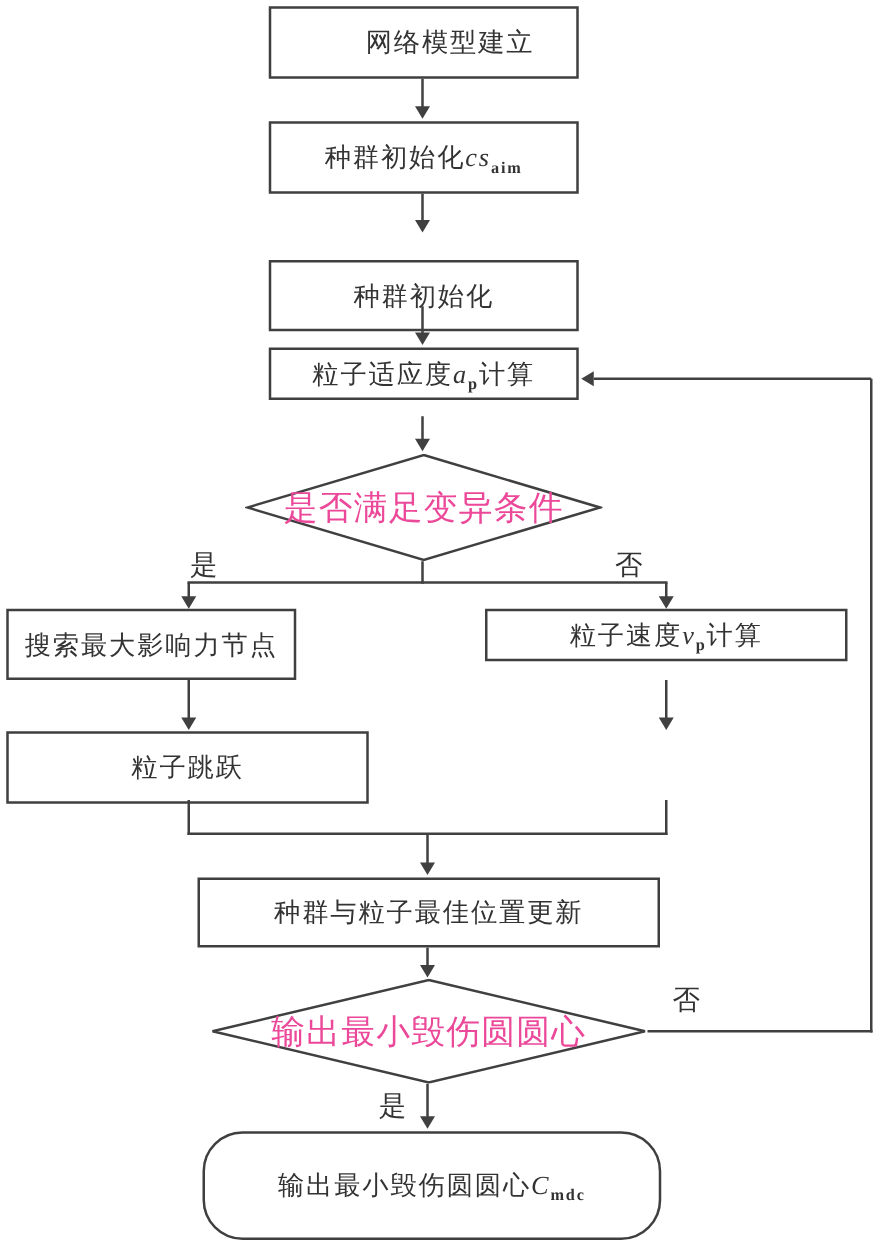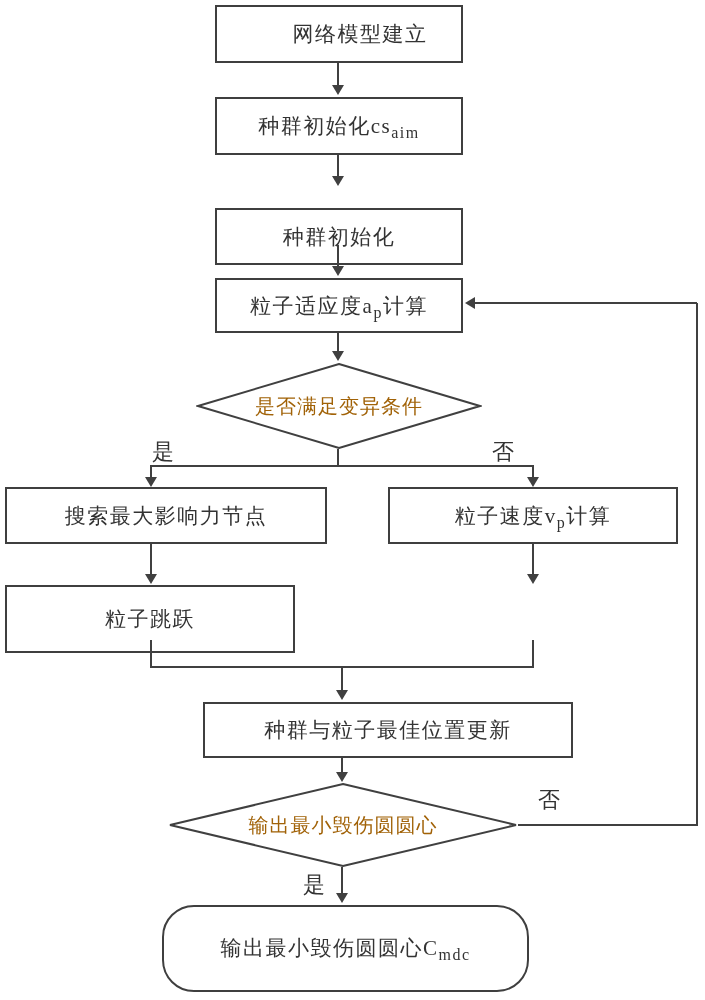--- a/index.html
+++ b/index.html
@@ -22,72 +22,72 @@
   .arrow-left{
     position:absolute;width:0;height:0;
     border-top:6px solid transparent;border-bottom:6px solid transparent;
     border-right:10px solid #404040;
   }
   .diamond{position:absolute;}
   .diamond svg{display:block;}
   .diamond .dtext{
     position:absolute;left:0;top:0;right:0;bottom:0;
     display:flex;align-items:center;justify-content:center;
-    font-size:20px;letter-spacing:1px;color:#a16207;white-space:nowrap;
+    font-size:27px;letter-spacing:1px;color:#ec4899;white-space:nowrap;
   }
   .blabel{position:absolute;font-size:22px;color:#333333;}
-  sub{font-size:16px;line-height:0;}
-  .var{}
+  sub{font-size:13px;line-height:0;font-weight:bold;}
+  .var{font-style:italic;}
   .two-line{flex-direction:column;line-height:1.55;}
 </style>
 </head>
 <body>
 
 <div class="canvas">
 
   <div class="box" style="left:215px;top:5px;width:248px;height:58px;padding-left:42px;">
     <span class="inner">网络模型建立</span>
   </div>
 
   <div class="box" style="left:215px;top:97px;width:248px;height:58px;">
     <span class="inner"><span>种群初始化</span><span class="var">cs</span><sub>aim</sub></span>
   </div>
 
   <div class="box" style="left:215px;top:188px;width:248px;height:57px;margin-top:20px;">
     <span class="inner">种群初始化</span>
   </div>
 
-  <div class="box" style="left:215px;top:278px;width:248px;height:55px;">
+  <div class="box" style="left:215px;top:278px;width:248px;height:42px;">
     <span class="inner"><span>粒子适应度</span><span class="var">a</span><sub>p</sub><span>计算</span></span>
   </div>
 
   <div class="diamond" style="left:196px;top:363px;width:286px;height:86px;">
     <svg width="286" height="86" viewBox="0 0 286 86">
       <polygon points="143,1 284,43 143,85 2,43" fill="#ffffff" stroke="#404040" stroke-width="2"></polygon>
     </svg>
     <div class="dtext">是否满足变异条件</div>
   </div>
 
   <div class="blabel" style="left:152px;top:437px;">是</div>
   <div class="blabel" style="left:492px;top:437px;">否</div>
 
-  <div class="box" style="left:5px;top:487px;width:322px;height:57px;">
+  <div class="box" style="left:5px;top:487px;width:232px;height:57px;">
     <span class="inner">搜索最大影响力节点</span>
   </div>
 
-  <div class="box" style="left:388px;top:487px;width:290px;height:57px;">
+  <div class="box" style="left:388px;top:487px;width:290px;height:42px;">
     <span class="inner"><span>粒子速度</span><span class="var">v</span><sub>p</sub><span>计算</span></span>
   </div>
 
-  <div class="box" style="left:5px;top:585px;width:290px;height:68px;">
+  <div class="box" style="left:5px;top:585px;width:290px;height:58px;">
     <span class="inner">粒子跳跃</span>
   </div>
 
 
-  <div class="box" style="left:158px;top:702px;width:370px;height:56px;margin-left:45px;">
+  <div class="box" style="left:158px;top:702px;width:370px;height:56px;">
     <span class="inner">种群与粒子最佳位置更新</span>
   </div>
 
   <div class="diamond" style="left:168px;top:783px;width:350px;height:84px;">
     <svg width="350" height="84" viewBox="0 0 350 84">
       <polygon points="175,1 348,42 175,83 2,42" fill="#ffffff" stroke="#404040" stroke-width="2"></polygon>
     </svg>
     <div class="dtext">输出最小毁伤圆圆心</div>
   </div>
 

